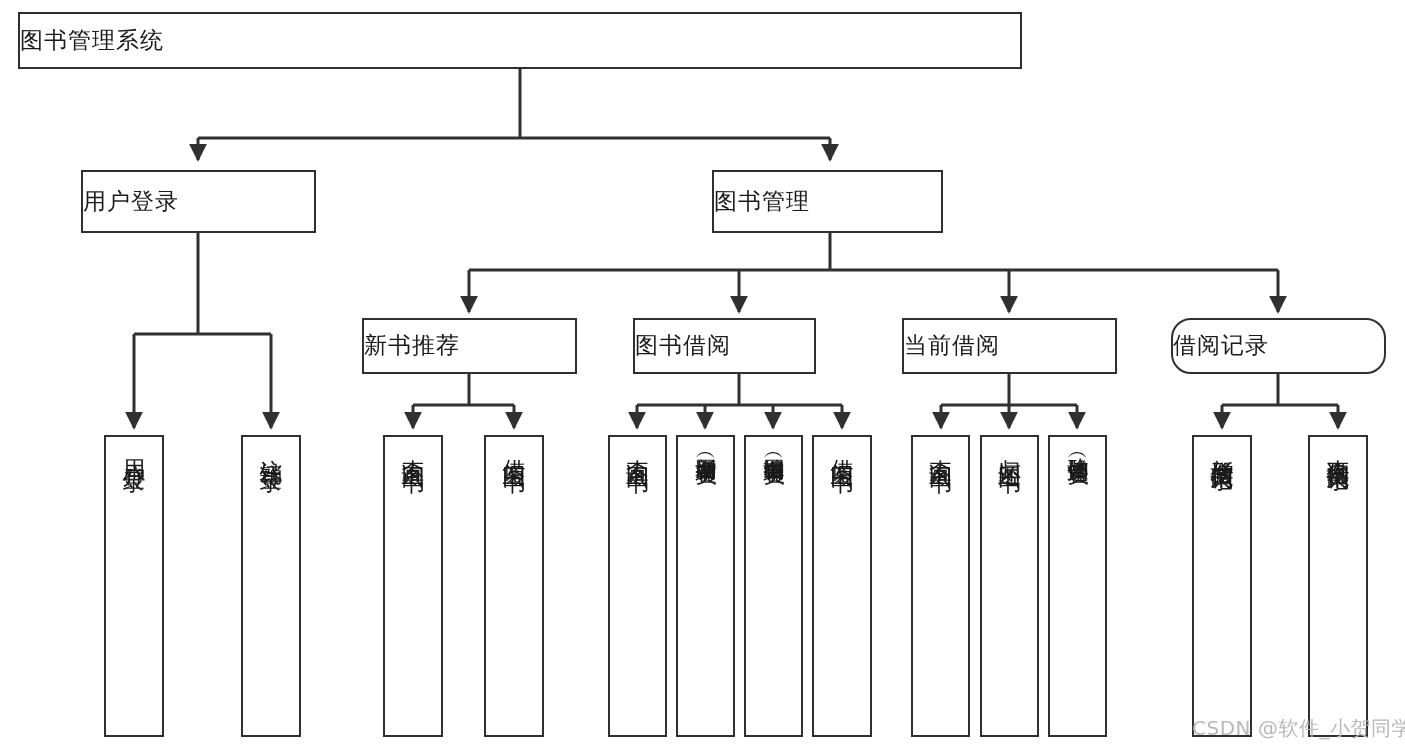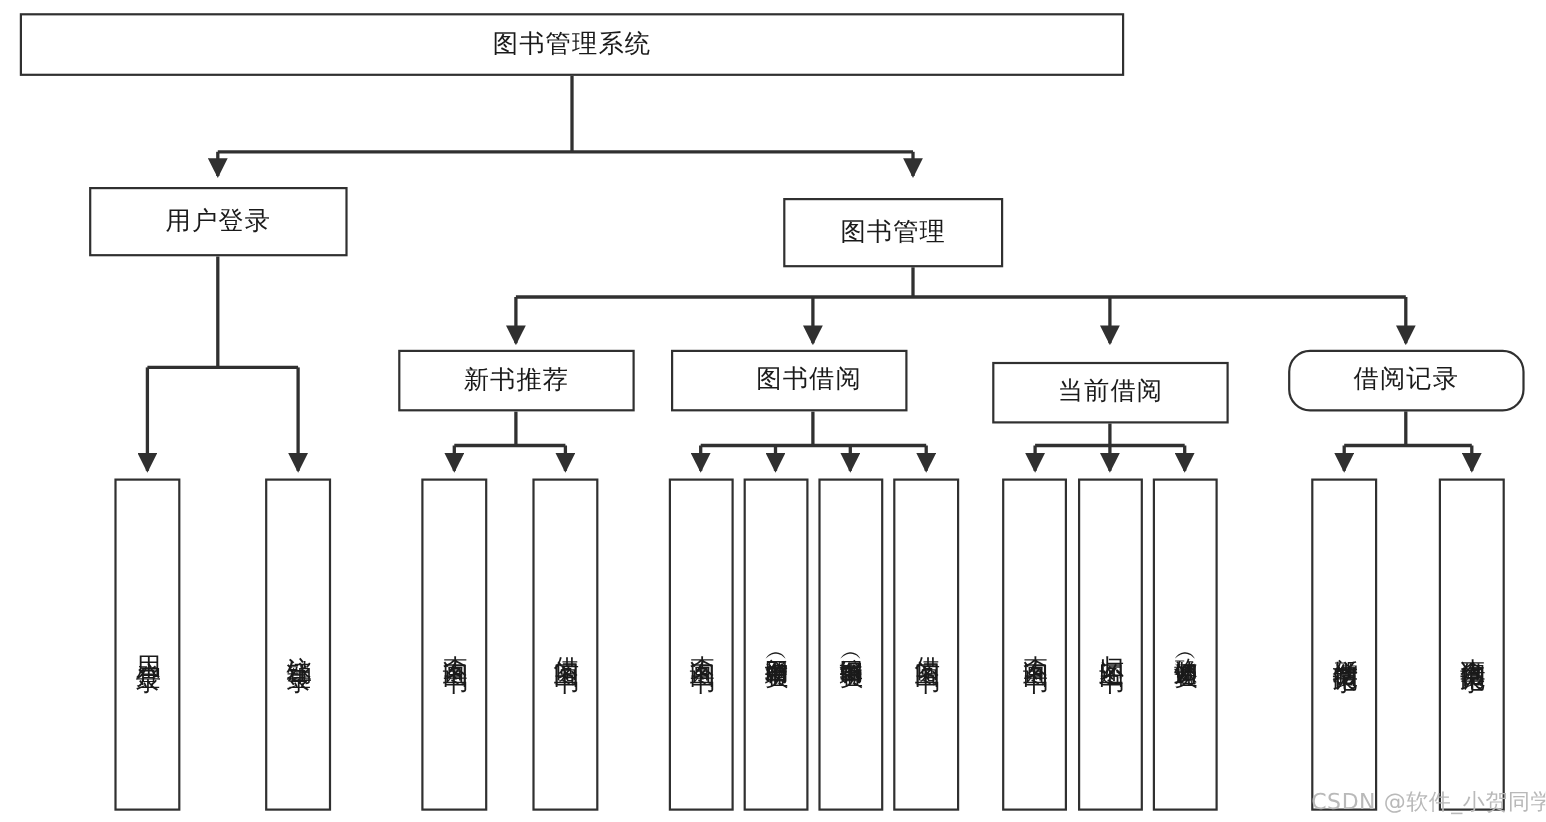--- a/index.html
+++ b/index.html
@@ -25,21 +25,21 @@
     height: 747px;
     pointer-events: none;
   }
   .node {
     position: absolute;
     box-sizing: border-box;
     background: #ffffff;
     border: 2.5px solid #303030;
     display: flex;
     align-items: center;
-    justify-content: center;
+    justify-content: flex-start;
     color: #1a1a1a;
   }
   .node.horiz {
     font-size: 23px;
     letter-spacing: 1px;
     line-height: 1.2;
   }
   .node.root {
     font-size: 23px;
   }
@@ -120,31 +120,31 @@
     </g>
   </svg>
 
   <div class="node horiz root" style="left:18px; top:12px; width:1004px; height:57px;">
     <span>图书管理系统</span>
   </div>
 
   <div class="node horiz" style="left:81px; top:170px; width:235px; height:63px;">
     <span>用户登录</span>
   </div>
-  <div class="node horiz" style="left:712px; top:180px; width:200px; height:63px;">
+  <div class="node horiz" style="left:712px; top:170px; width:231px; height:63px;">
     <span>图书管理</span>
   </div>
 
-  <div class="node horiz" style="left:362px; top:318px; width:215px; height:56px;font-family:Liberation Serif, serif;">
+  <div class="node horiz" style="left:362px; top:318px; width:215px; height:56px;">
     <span>新书推荐</span>
   </div>
-  <div class="node horiz" style="left:610px; top:318px; width:215px; height:56px;padding-left:36px;">
+  <div class="node horiz" style="left:633px; top:318px; width:183px; height:56px;">
     <span>图书借阅</span>
   </div>
-  <div class="node horiz" style="left:902px; top:318px; width:215px; height:56px;margin-top:11px;">
+  <div class="node horiz" style="left:902px; top:318px; width:215px; height:56px;">
     <span>当前借阅</span>
   </div>
   <div class="node horiz" style="left:1171px; top:318px; width:215px; height:56px;border-radius:20px;">
     <span>借阅记录</span>
   </div>
 
   <div class="node vert" style="left:104px; top:435px; width:60px; height:302px;">
     <span class="vtext">用户登录</span>
   </div>
   <div class="node vert" style="left:241px; top:435px; width:60px; height:302px;">

